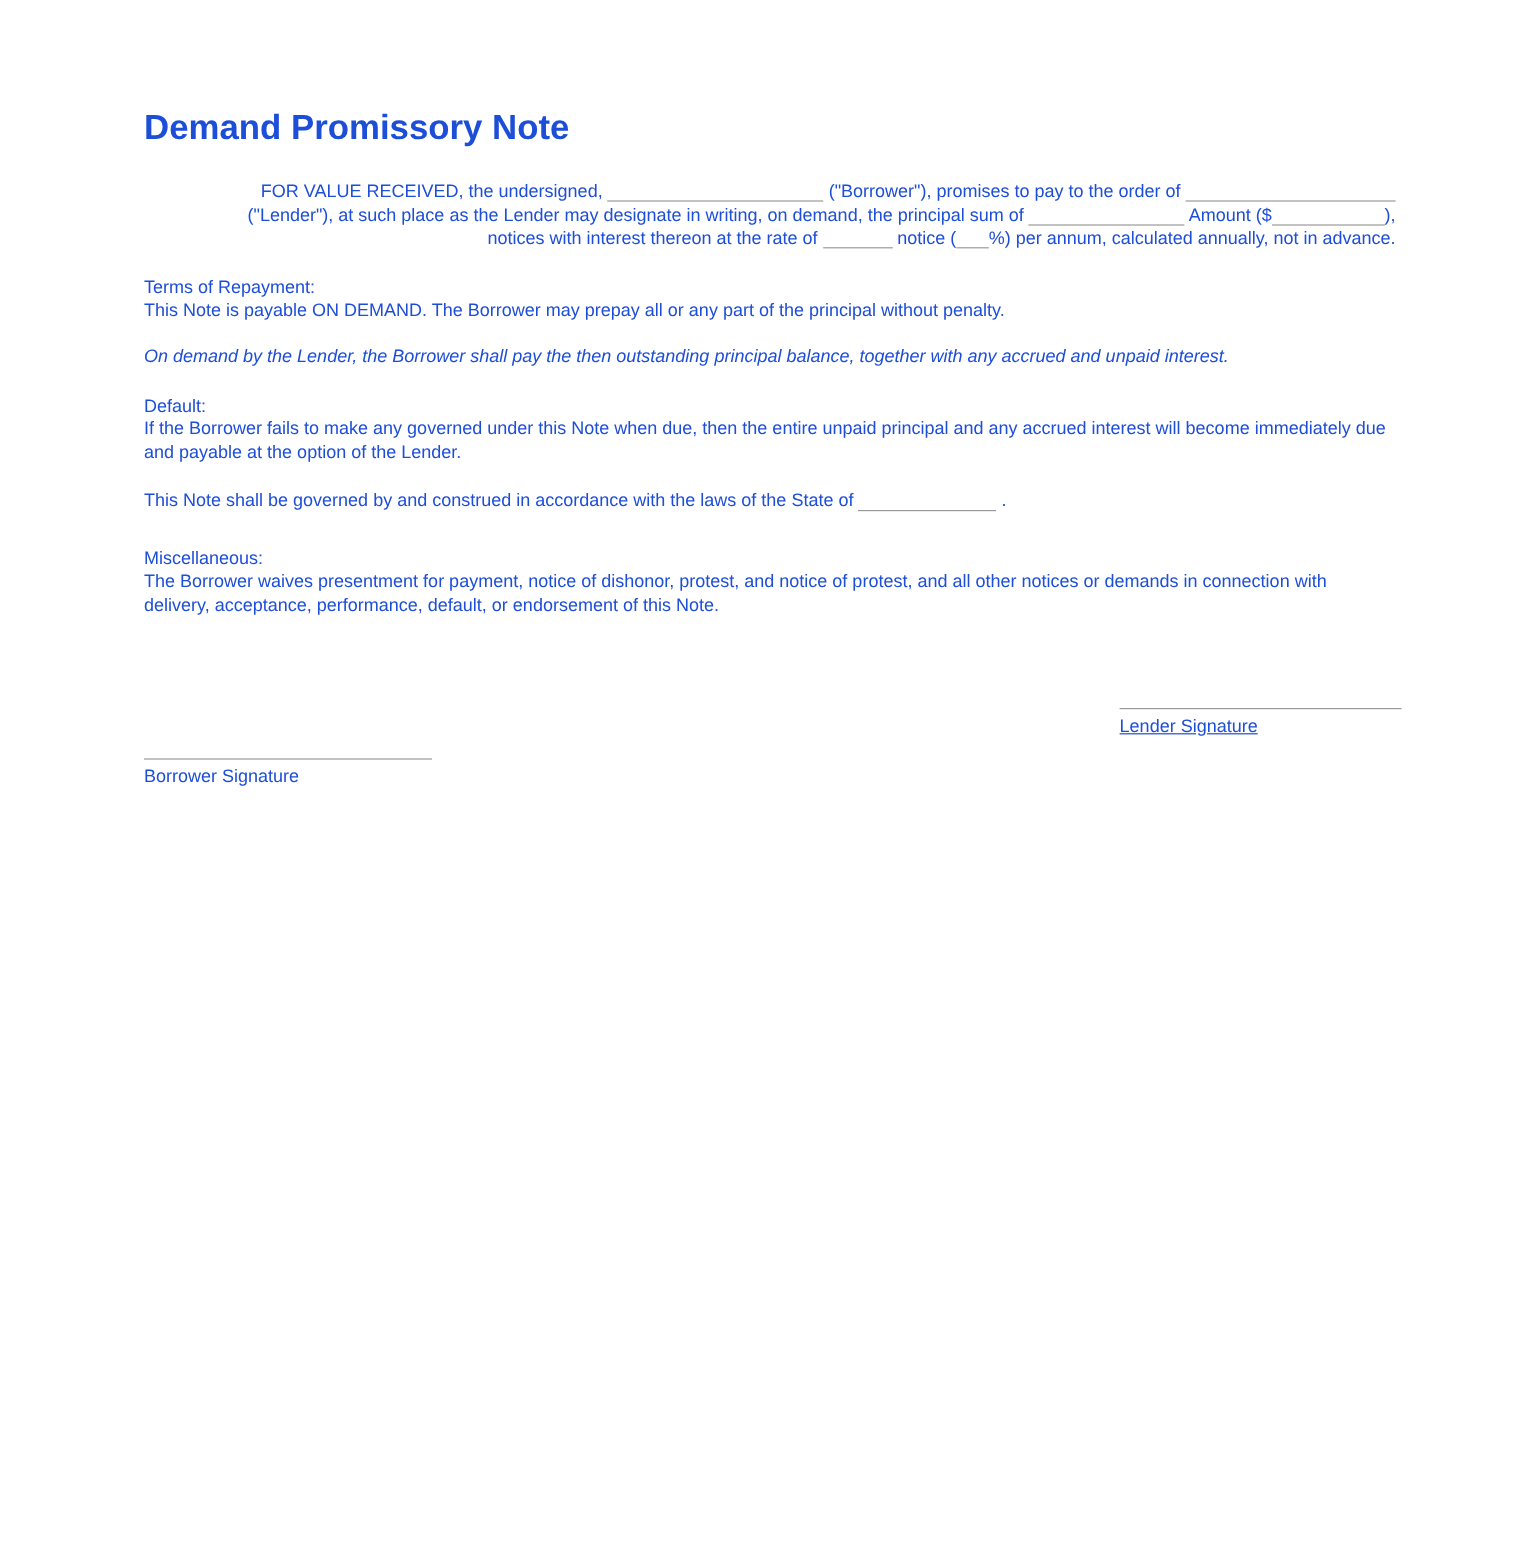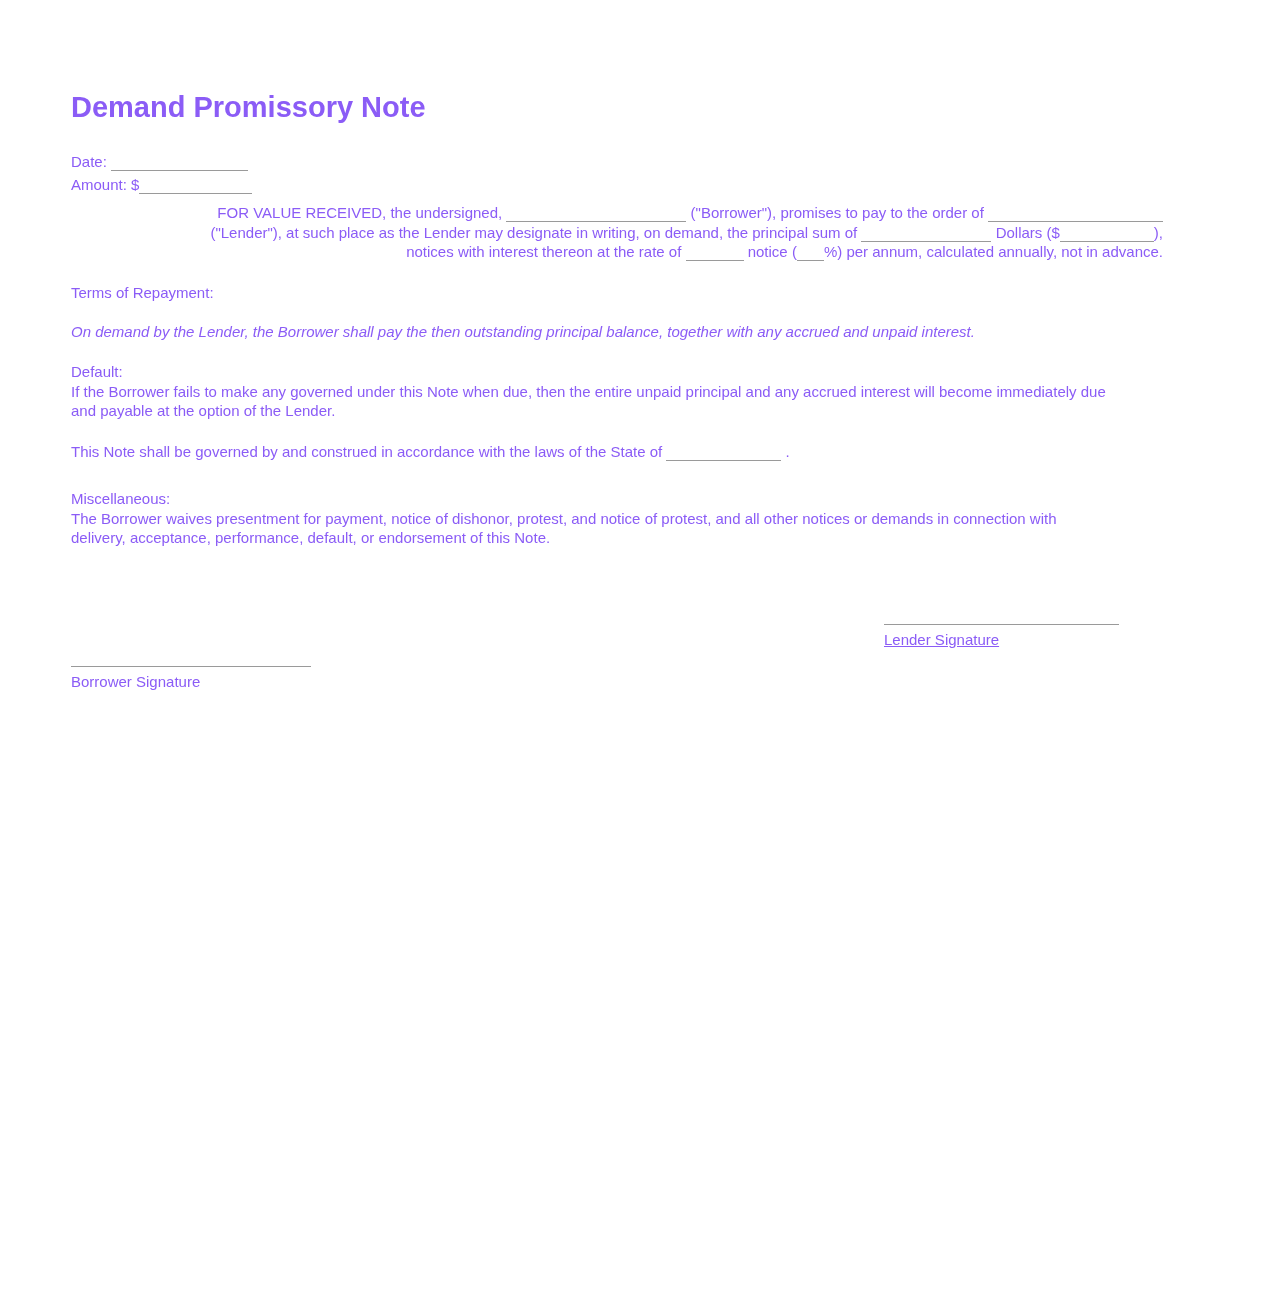--- a/index.html
+++ b/index.html
@@ -6,25 +6,25 @@
   html, body {
     margin: 0;
     padding: 0;
     background: #ffffff;
   }
   .page {
     position: relative;
     width: 1278px;
     height: 1300px;
     background: #ffffff;
-    color: #8b5cf6;
+    color: #1d4ed8;
     font-family: "Liberation Sans", "DejaVu Sans", sans-serif;
     font-size: 15px;
     line-height: 19.5px;
-    padding: 90px 115px 0 71px;
+    padding: 90px 115px 0 120px;
   }
   h1.doc-title {
     font-family: "Liberation Sans", "DejaVu Sans", sans-serif;
     font-size: 29px;
     line-height: 34px;
     font-weight: bold;
     margin: 0 0 26px 0;
     letter-spacing: 0;
   }
   .field-row {
@@ -87,51 +87,43 @@
     line-height: 19.5px;
   }
 </style>
 </head>
 <body>
 
 <div class="page">
 
   <h1 class="doc-title">Demand Promissory Note</h1>
 
-  <div class="fields">
-    <div class="field-row">
-      <span>Date:</span>
-      <span class="blank b-date"></span>
-    </div>
-    <div class="field-row">
-      <span>Amount: $</span><span class="blank b-amount"></span>
-    </div>
-  </div>
 
   <div class="intro">
     <div class="line">
       <span>FOR VALUE RECEIVED, the undersigned,</span>
       <span class="blank b-borrower"></span>
       <span>("Borrower"), promises to pay to the order of</span>
       <span class="blank b-lender"></span>
     </div>
     <div class="line">
       <span>("Lender"), at such place as the Lender may designate in writing, on demand, the principal sum of</span>
       <span class="blank b-principal"></span>
-      <span>Dollars ($</span><span class="blank b-dollars"></span><span>),</span>
+      <span>Amount ($</span><span class="blank b-dollars"></span><span>),</span>
     </div>
     <div class="line">
       <span>notices with interest thereon at the rate of</span>
       <span class="blank b-rate"></span>
       <span>notice (</span><span class="blank b-percent"></span><span>%) per annum, calculated annually, not in advance.</span>
     </div>
   </div>
 
   <div class="section">
     <div class="heading">Terms of Repayment:</div>
+    <div class="para">This Note is payable ON DEMAND. The Borrower may prepay all or any part of the principal without penalty.</div>
     <div class="para spaced">On demand by the Lender, the Borrower shall pay the then outstanding principal balance, together with any accrued and unpaid interest.</div>
   </div>
 
   <div class="section">
     <div class="heading">Default:</div>
     <div class="para">If the Borrower fails to make any governed under this Note when due, then the entire unpaid principal and any accrued interest will become immediately due and payable at the option of the Lender.</div>
   </div>
 
   <div class="section">
     <div class="para">

